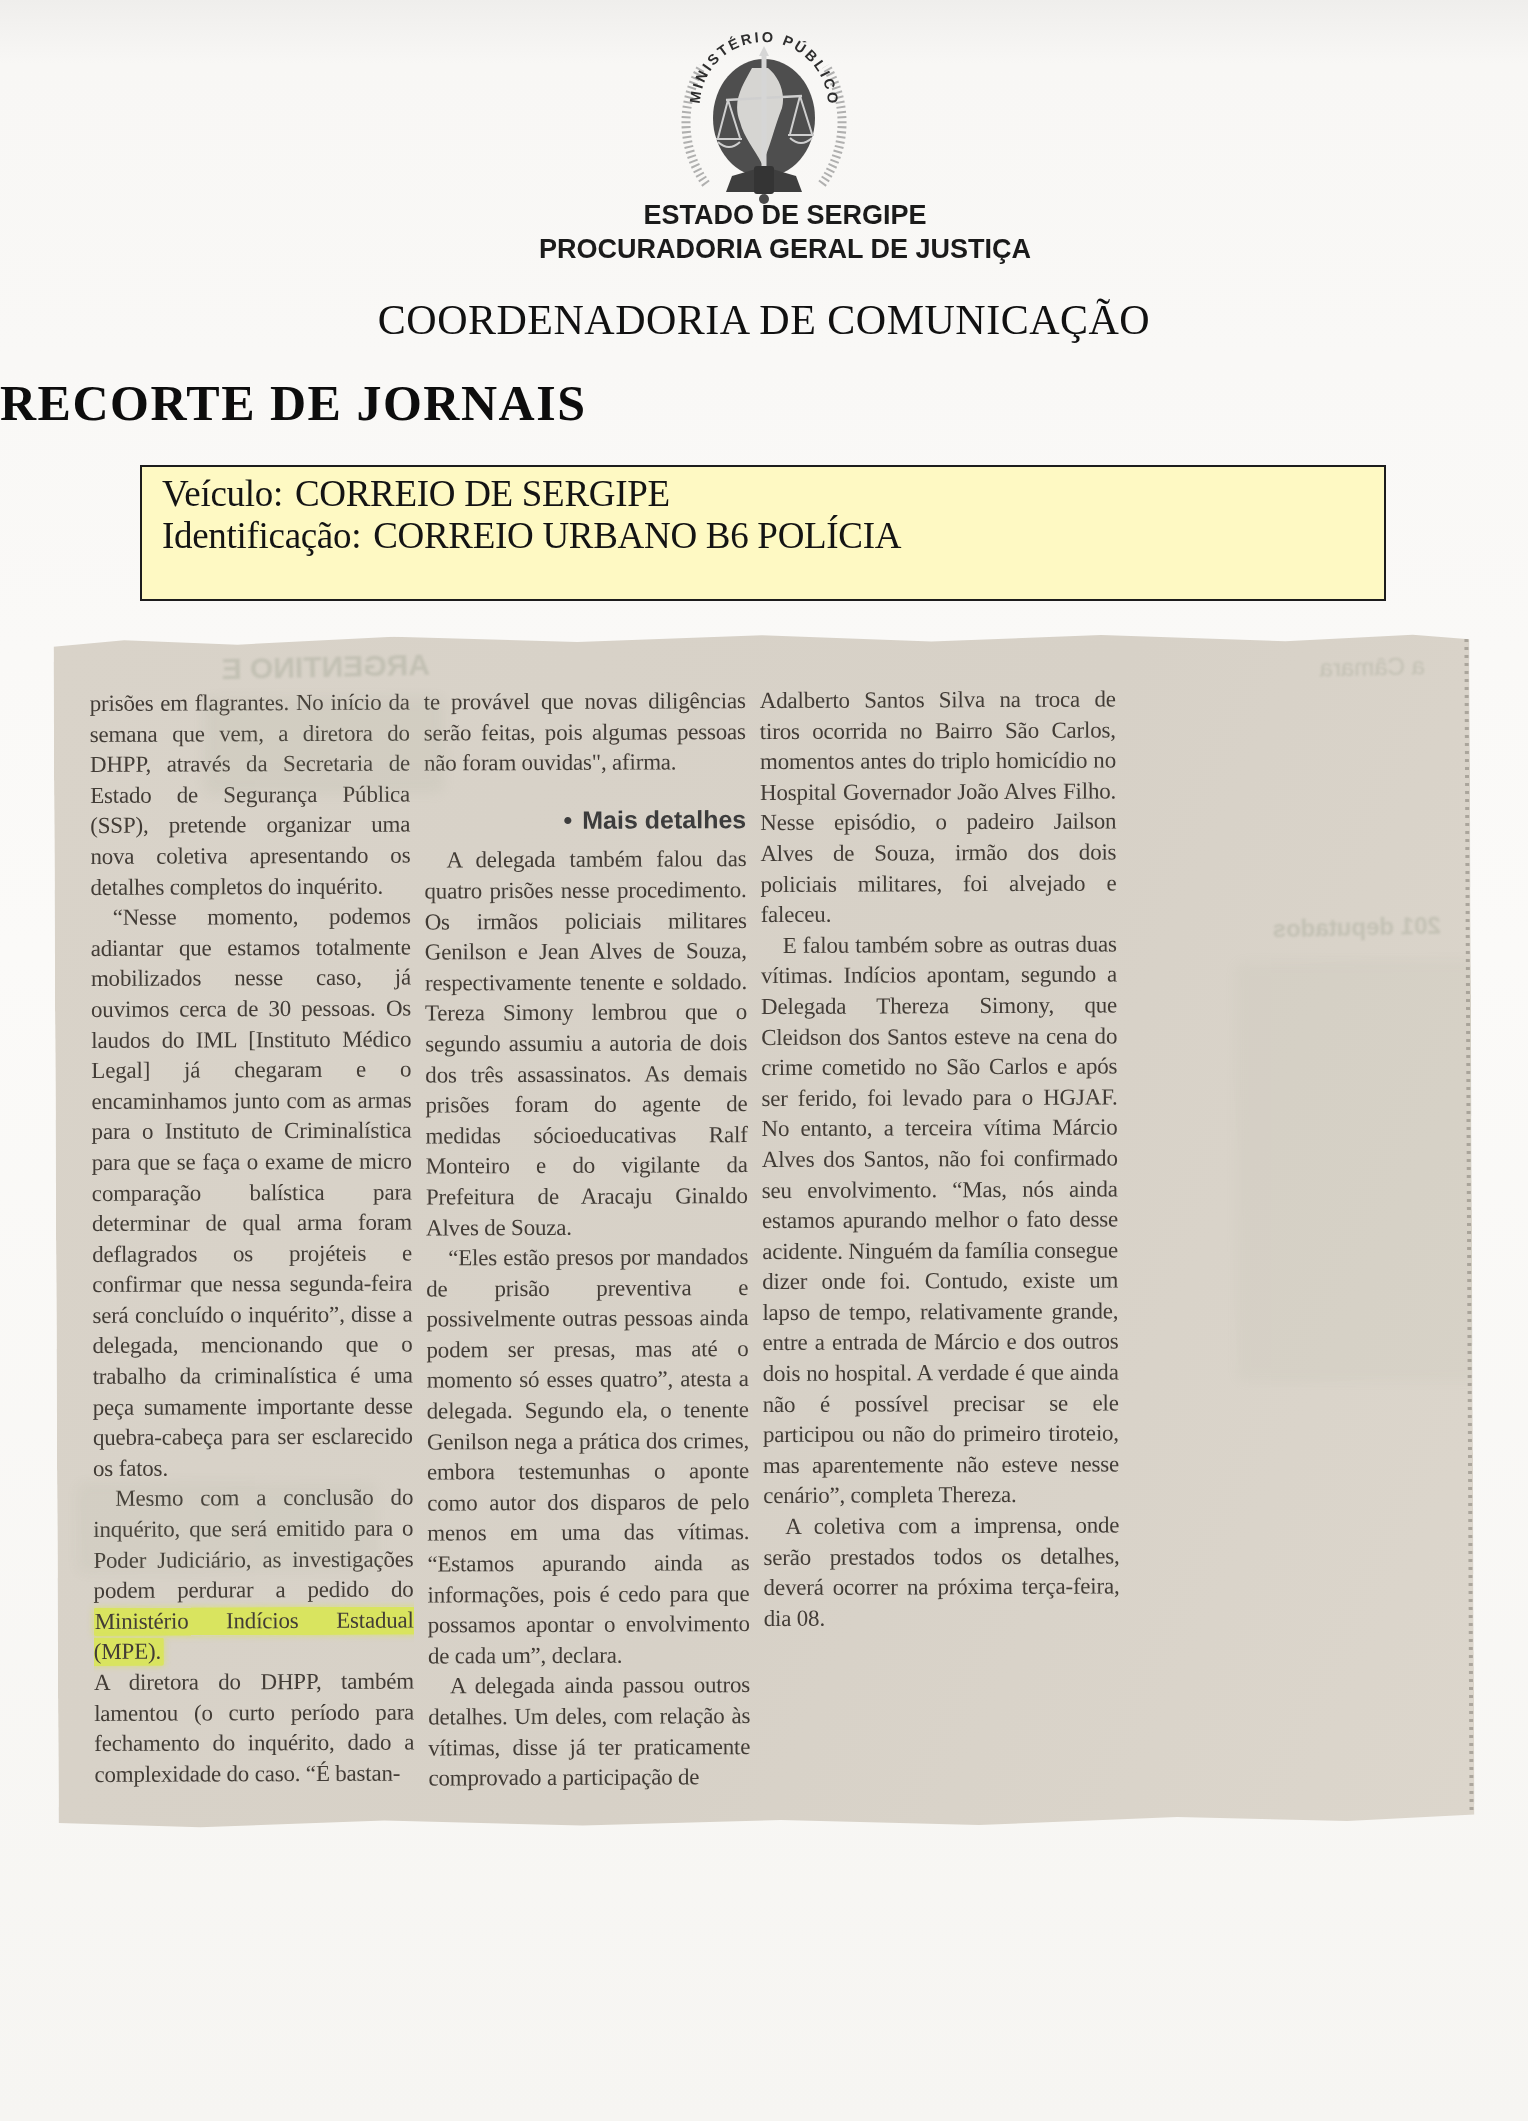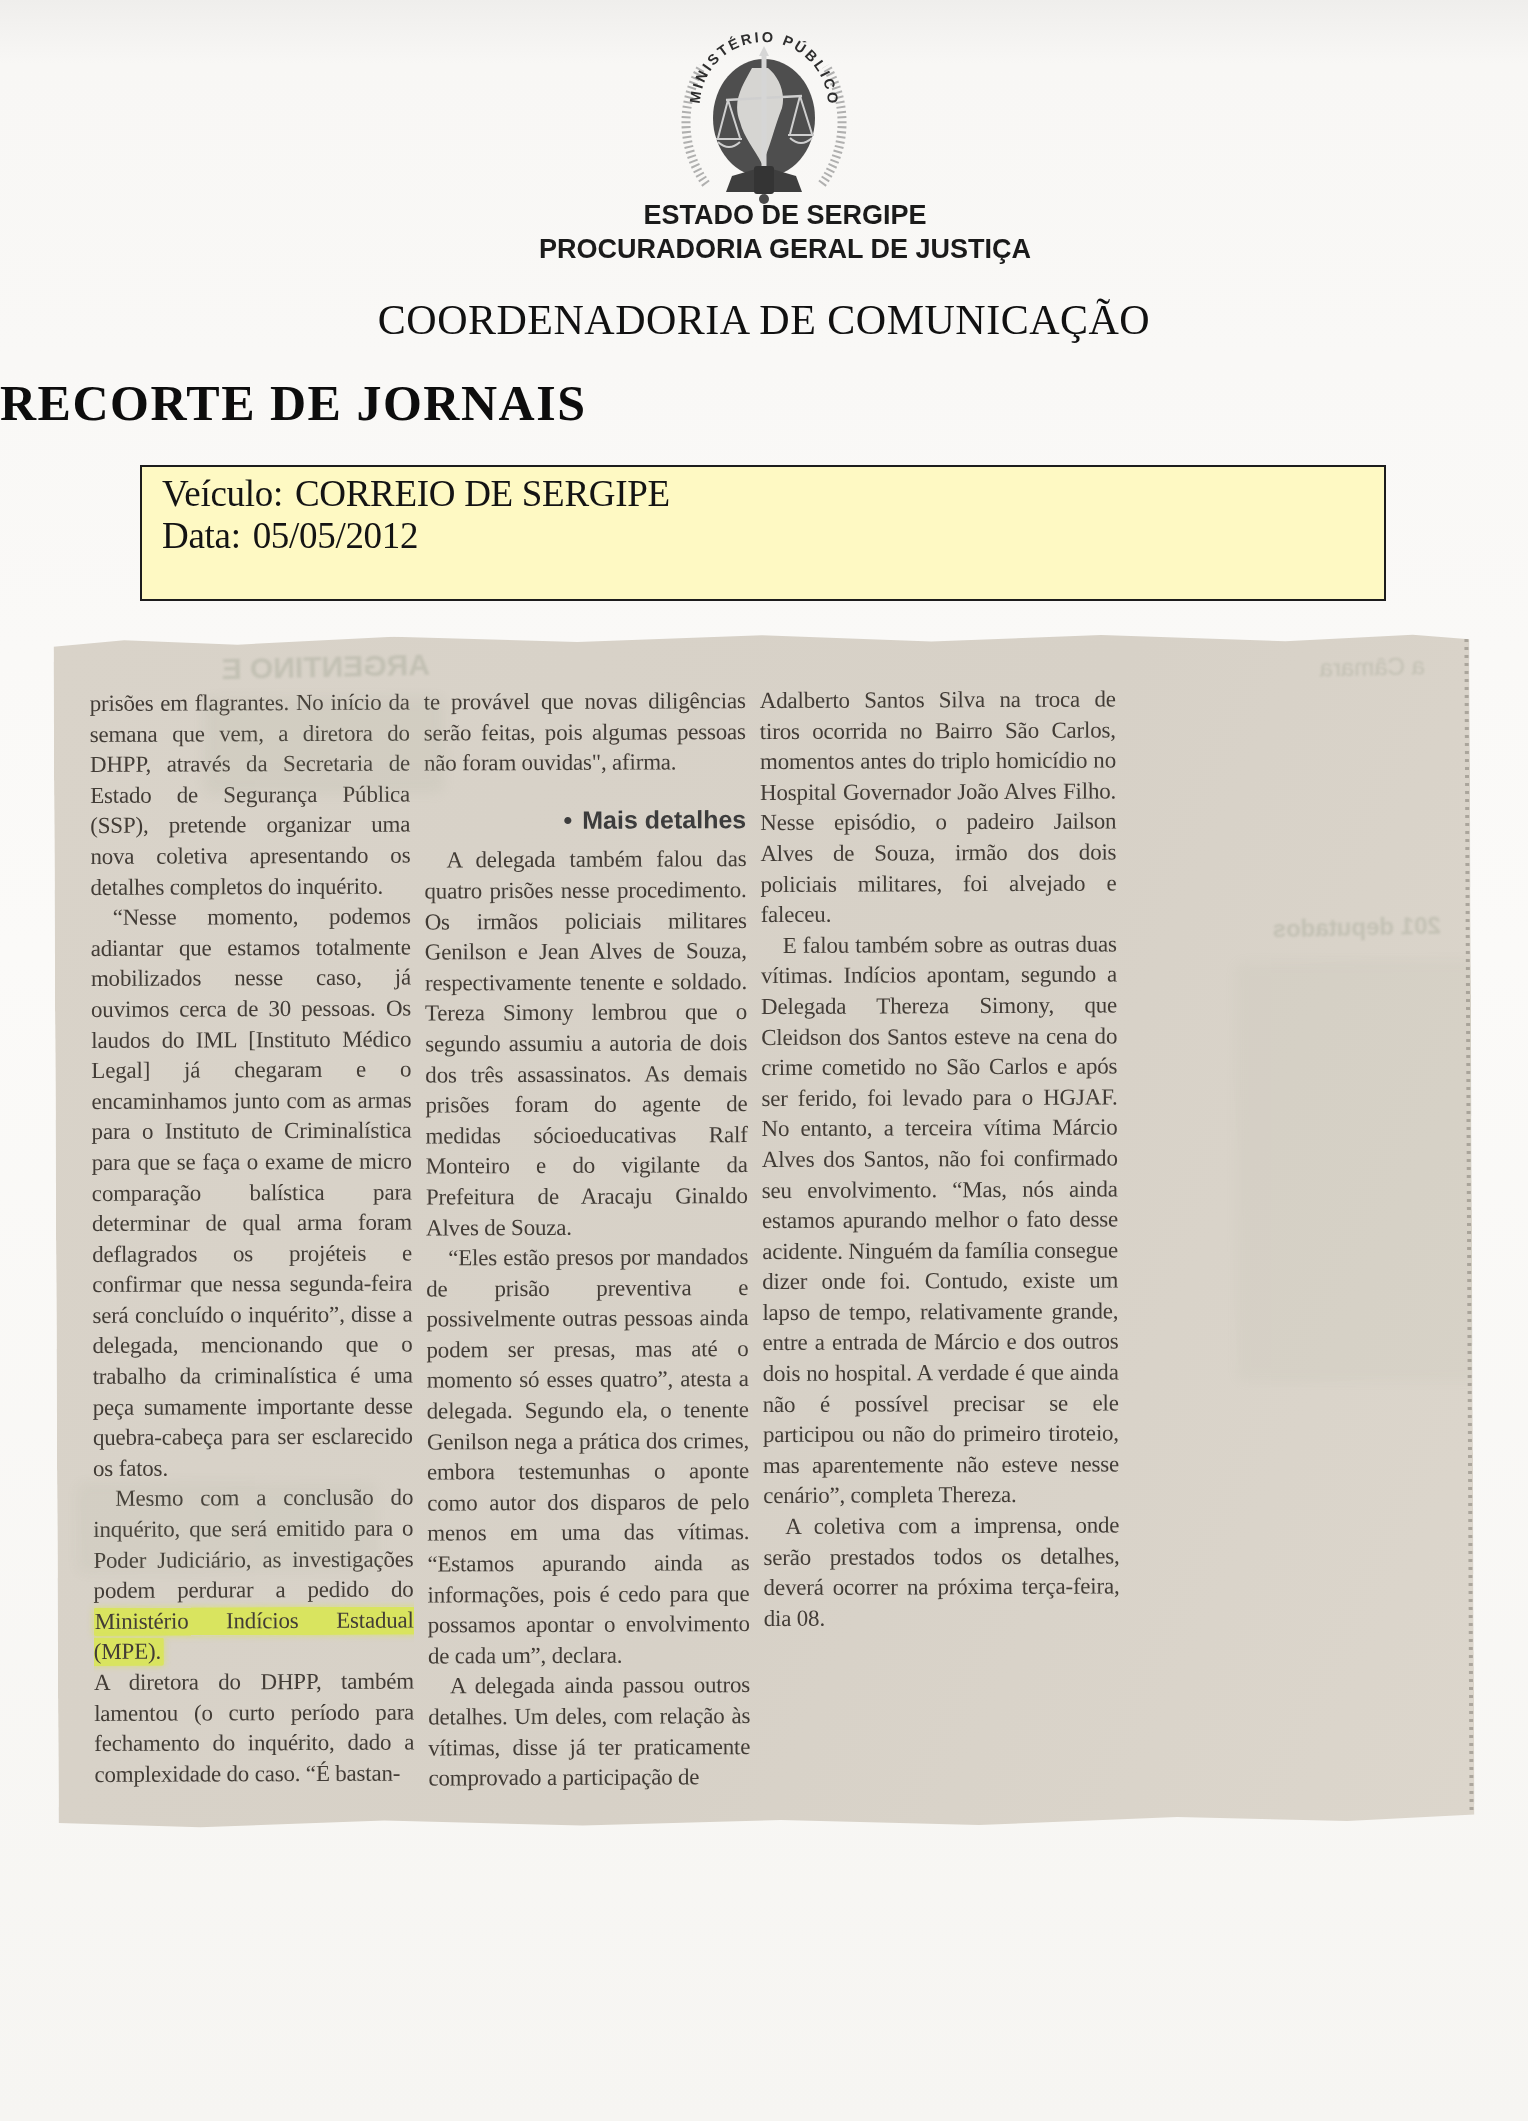--- a/index.html
+++ b/index.html
@@ -94,21 +94,21 @@
 </div>
 
 <div class="department">COORDENADORIA DE COMUNICAÇÃO</div>
 <div class="page-title">RECORTE DE JORNAIS</div>
 
 <div class="info-box">
   <div class="info-line">
     <span class="info-label">Veículo:</span><span>CORREIO DE SERGIPE</span>
   </div>
   <div class="info-line">
-    <span class="info-label">Data:</span><span>05/05/2012</span>
+    <span class="info-label">Identificação:</span><span>CORREIO URBANO B6 POLÍCIA</span>
   </div>
 </div>
 
 <div class="clipping">
   <div class="smudge smudge-1"></div>
   <div class="smudge smudge-2"></div>
   <div class="smudge smudge-3"></div>
   <div class="columns">
     <div class="col col-1">
         <p>prisões em flagrantes. No início da semana que vem, a diretora do DHPP, através da Secretaria de Estado de Segurança Pública (SSP), pretende organizar uma nova coletiva apresentando os detalhes completos do inquérito.</p>

